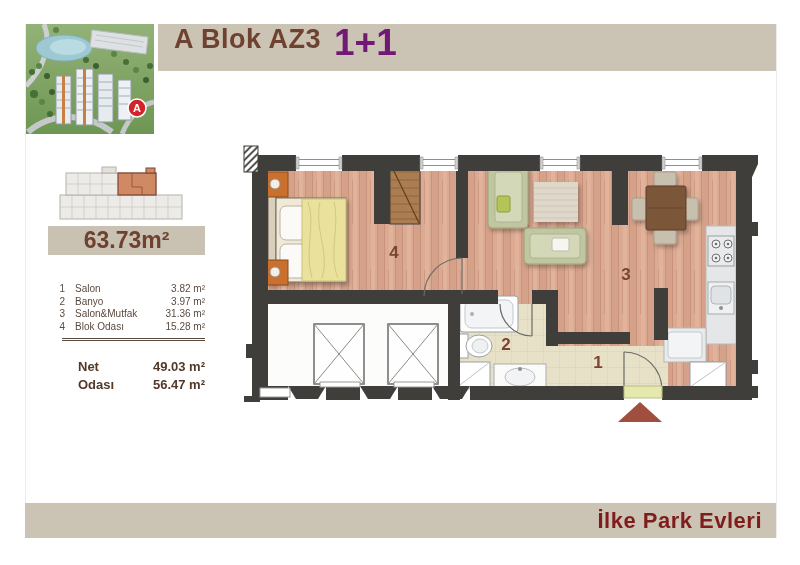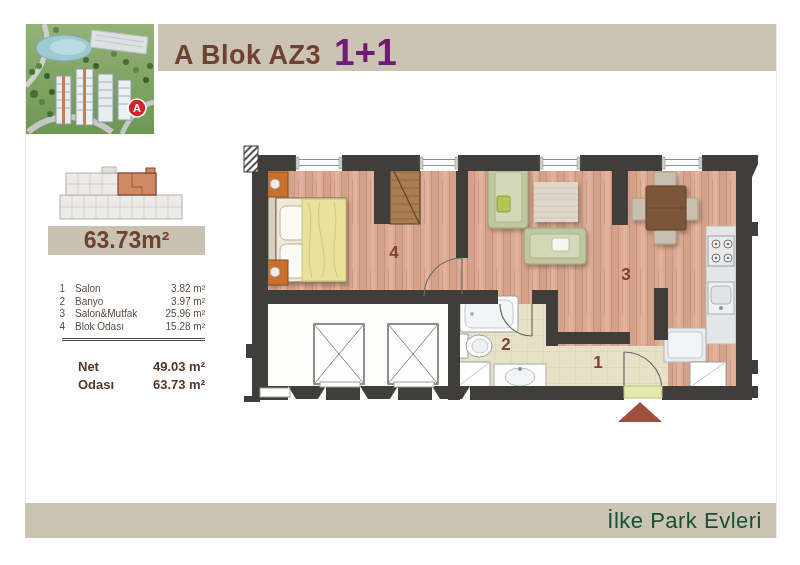--- a/index.html
+++ b/index.html
@@ -1,35 +1,35 @@
 <!DOCTYPE html>
 <html><head>
 <meta charset="utf-8">
 <style>
   html,body{margin:0;padding:0;background:#ffffff;}
   body{width:800px;height:565px;position:relative;font-family:"Liberation Sans",sans-serif;overflow:hidden;}
   .frame{position:absolute;left:25px;top:24px;width:750px;height:514px;border-left:1px solid #edecea;border-right:1px solid #edecea;}
   .photo{position:absolute;left:26px;top:24px;width:128px;height:110px;overflow:hidden;}
-  .band{position:absolute;left:158px;top:24px;width:618px;height:47px;background:#cbc4b4;display:flex;align-items:flex-end;padding-left:16px;box-sizing:border-box;}
+  .band{position:absolute;left:158px;top:24px;width:618px;height:47px;background:#cbc4b4;display:flex;align-items:flex-start;padding-left:16px;box-sizing:border-box;}
   .band .main{font-size:27px;font-weight:bold;color:#6e4130;letter-spacing:0.5px;}
   .band .suffix{font-size:37px;font-weight:bold;color:#701a75;margin-left:13px;line-height:1;}
   .keyplan{position:absolute;left:58px;top:163px;width:132px;height:64px;}
   .m2box{position:absolute;left:48px;top:226px;width:157px;height:29px;background:#c9c2b2;display:flex;align-items:center;justify-content:center;}
   .m2box span{font-size:23px;font-weight:bold;color:#6e4130;}
   .rtable{position:absolute;left:55px;top:283px;width:150px;}
   .trow{display:flex;font-size:10px;color:#5b4a3f;line-height:12.5px;}
   .trow .no{width:10px;text-align:right;margin-right:10px;}
   .trow .ar{margin-left:auto;}
   .totals{margin-left:7px;margin-top:5px;border-top:3px double #5b4a3f;padding-top:17px;}
   .totrow{display:flex;font-size:13px;font-weight:bold;color:#53382a;line-height:18px;}
   .totrow .lbl{padding-left:16px;}
   .totrow .val{margin-left:auto;}
   .plan{position:absolute;left:238px;top:140px;width:528px;height:288px;}
   .footer{position:absolute;left:25px;top:503px;width:751px;height:35px;background:#cbc4b4;display:flex;align-items:center;justify-content:flex-end;padding-right:14px;box-sizing:border-box;}
-  .footer span{font-size:22px;font-weight:normal;color:#14532d;letter-spacing:0.5px;margin-left:40px;}
+  .footer span{font-size:22px;font-weight:bold;color:#7f1d1d;letter-spacing:0.5px;margin-left:40px;}
   svg text.roomnum{font-family:"Liberation Sans",sans-serif;font-size:17px;font-weight:bold;fill:#7c4433;}
 </style>
 </head>
 <body>
 
 <div class="frame"></div>
 
 <div class="photo">
 <svg width="128" height="110" viewBox="0 0 128 110">
   <defs>
@@ -145,35 +145,35 @@
     <span class="ar">3.82 m²</span>
   </div>
   <div class="trow">
     <span class="no">2</span>
     <span class="nm">Banyo</span>
     <span class="ar">3.97 m²</span>
   </div>
   <div class="trow">
     <span class="no">3</span>
     <span class="nm">Salon&amp;Mutfak</span>
-    <span class="ar">25.96 m²</span>
+    <span class="ar">31.36 m²</span>
   </div>
   <div class="trow">
     <span class="no">4</span>
     <span class="nm">Blok Odası</span>
     <span class="ar">15.28 m²</span>
   </div>
   <div class="totals">
     <div class="totrow">
       <span class="lbl">Net</span>
       <span class="val">49.03 m²</span>
     </div>
     <div class="totrow">
       <span class="lbl">Odası</span>
-      <span class="val">63.73 m²</span>
+      <span class="val">56.47 m²</span>
     </div>
   </div>
 </div>
 
 <div class="plan">
 <svg width="528" height="288" viewBox="238 140 528 288">
   <defs>
     <pattern id="wood" x="0" y="0" width="18" height="90" patternUnits="userSpaceOnUse">
       <rect width="18" height="90" fill="#dcaa92"></rect>
       <rect x="0" width="6" height="90" fill="#d5a189"></rect>

